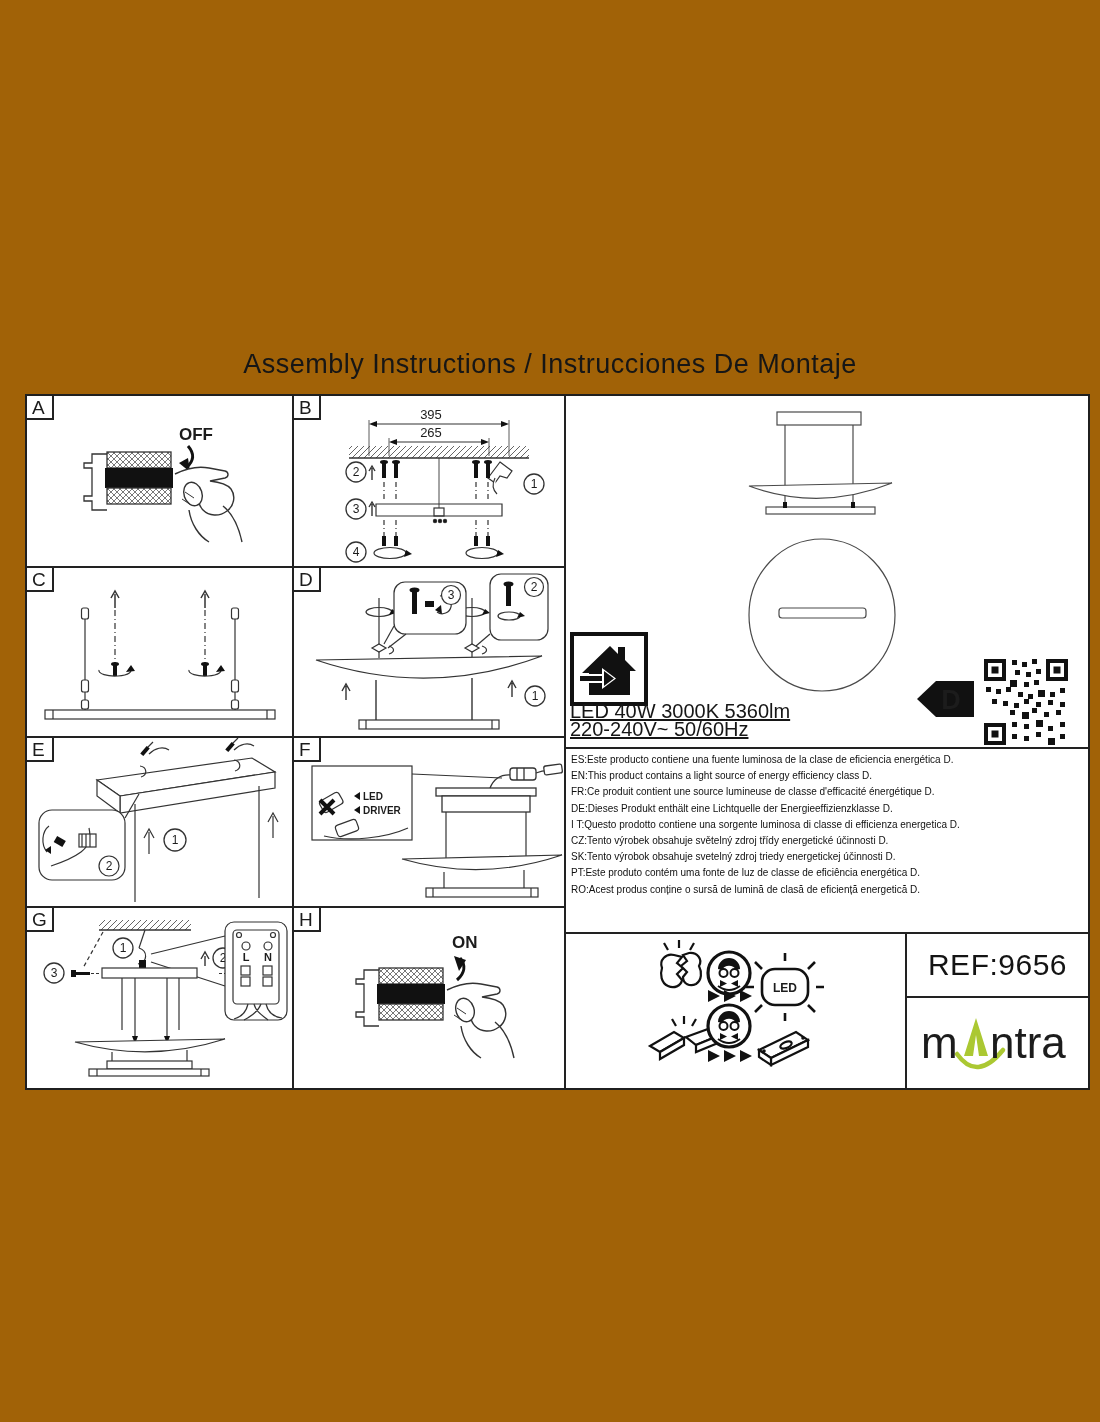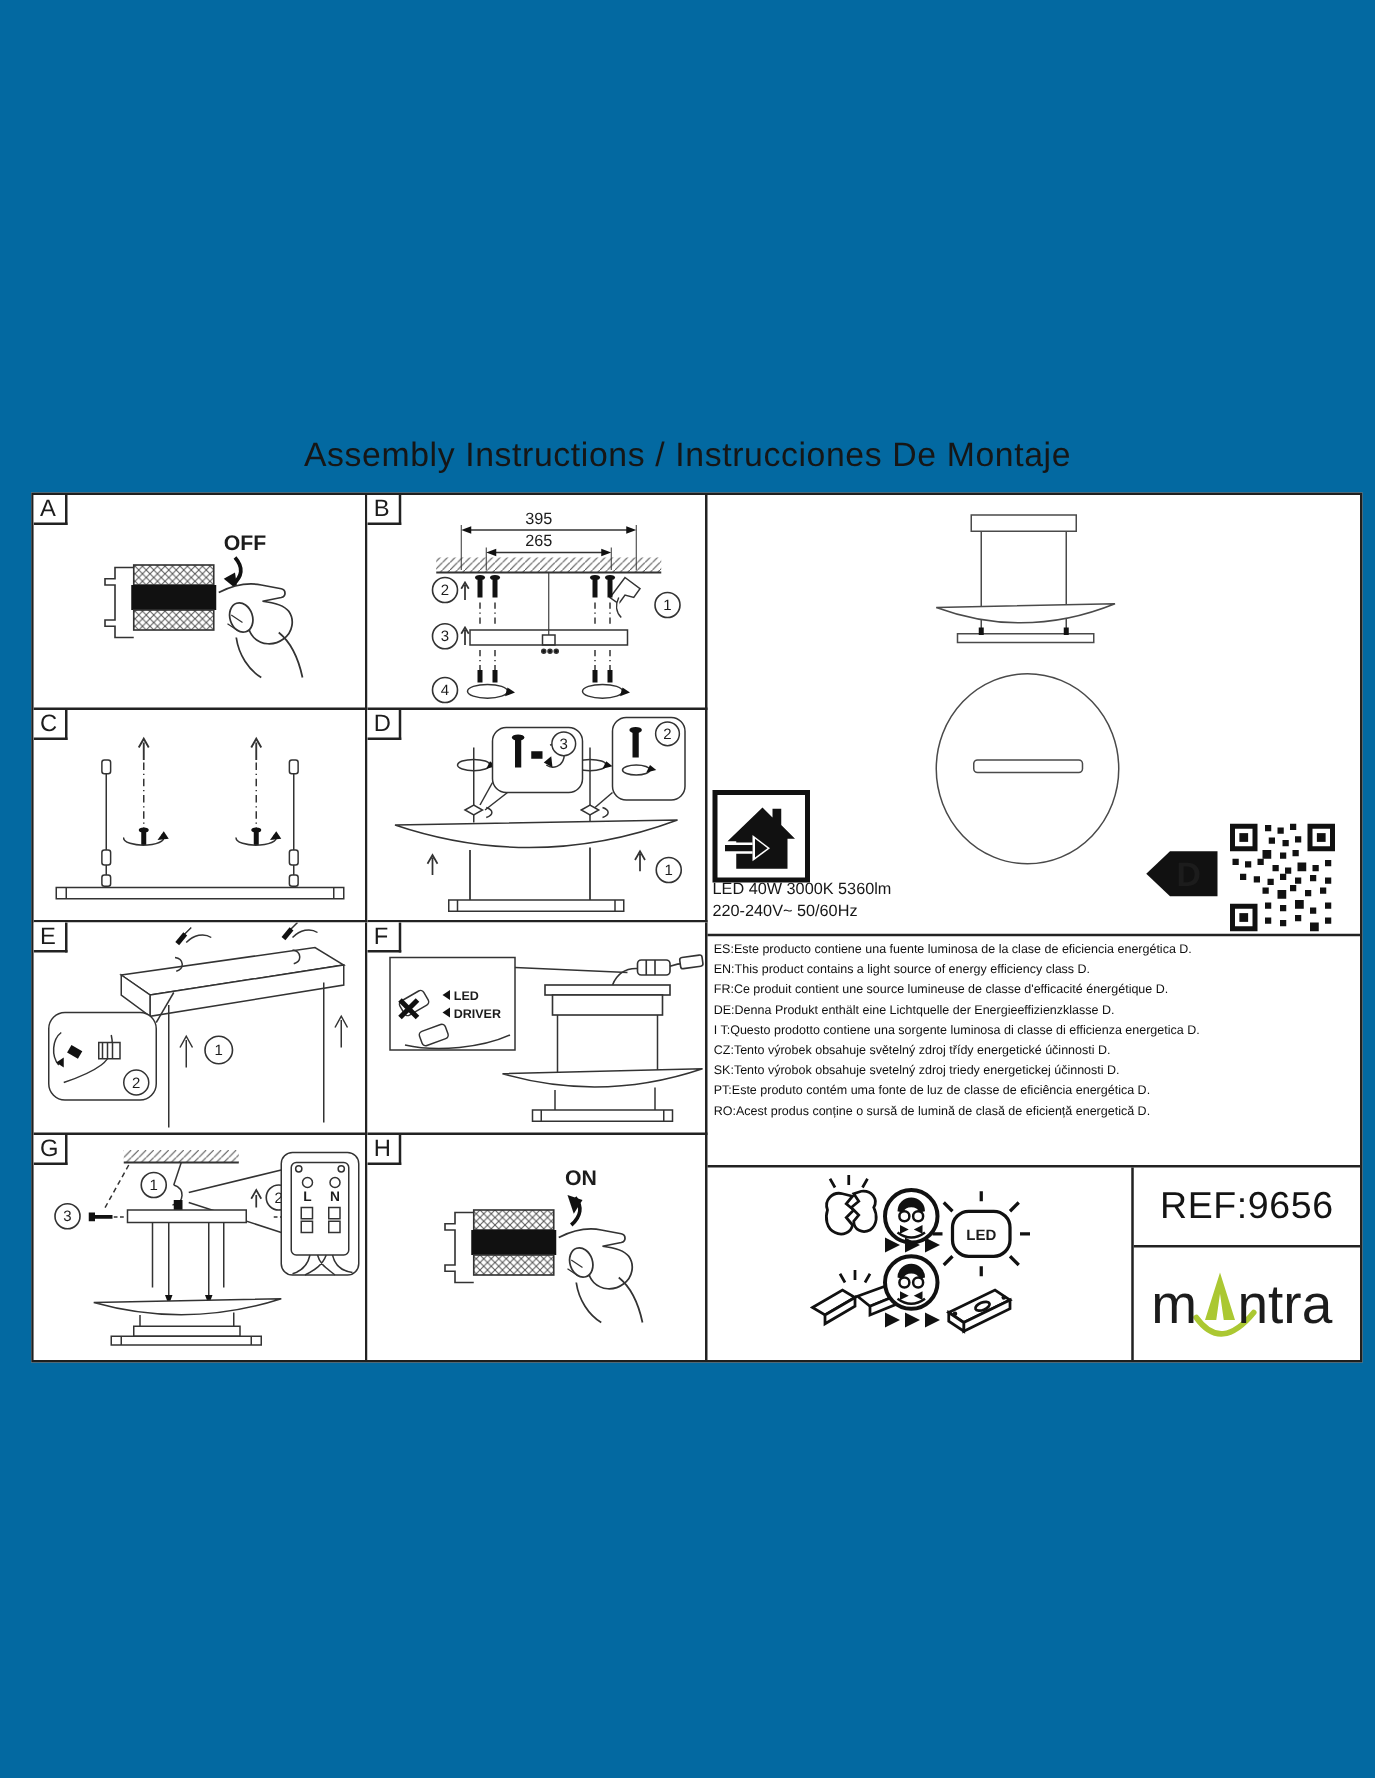--- a/index.html
+++ b/index.html
@@ -1,31 +1,31 @@
 <!DOCTYPE html>
 <html><head>
 <meta charset="utf-8">
 <style>
   html,body{margin:0;padding:0;background:#ffffff;}
-  .page{position:relative;width:1100px;height:1422px;background:#0369a1;overflow:hidden;
+  .page{position:relative;width:1100px;height:1422px;background:#a16207;overflow:hidden;
         font-family:"Liberation Sans",sans-serif;color:#1c1c1c;}
   .title{position:absolute;top:349px;left:0;width:1100px;text-align:center;
          font-size:27px;letter-spacing:.5px;color:#161616;}
   .sheet{position:absolute;left:25px;top:394px;width:1065px;height:696px;
          border:2px solid #1f1f1f;box-sizing:border-box;background:#fff;}
   .cell{position:absolute;box-sizing:border-box;background:#fff;}
   .br{border-right:2px solid #222;}
   .bb{border-bottom:2px solid #222;}
   .tag{position:absolute;top:0;left:0;width:27px;height:24px;border-right:2px solid #222;
        border-bottom:2px solid #222;background:#fff;font-size:19px;line-height:23px;
        padding-left:5px;box-sizing:border-box;z-index:3;}
   .cell svg,.sec svg{position:absolute;left:0;top:0;}
   svg text{font-family:"Liberation Sans",sans-serif;fill:#1c1c1c;}
   .sec{position:absolute;box-sizing:border-box;}
-  .specs{position:absolute;left:4px;top:306px;font-size:13px;line-height:18px;color:#161616;}
+  .specs{position:absolute;left:4px;top:306px;font-size:20px;line-height:18px;color:#161616;text-decoration:underline;}
   .langs{position:absolute;left:5px;top:3px;font-size:10px;line-height:16.2px;color:#101010;}
   .ref-cell{display:flex;align-items:center;justify-content:center;
             font-size:30px;letter-spacing:.5px;color:#141414;}
   .num{font-size:12px;}
 </style>
 </head>
 <body>
 
 <div class="page">
   <div class="title">Assembly Instructions / Instrucciones De Montaje</div>
@@ -496,21 +496,21 @@
         <div>LED 40W 3000K 5360lm</div>
         <div>220-240V~ 50/60Hz</div>
       </div>
     </div>
 
     <div class="sec bb" style="left:539px;top:353px;width:522px;height:185px">
       <div class="langs">
         <div>ES:Este producto contiene una fuente luminosa de la clase de eficiencia energética D.</div>
         <div>EN:This product contains a light source of energy efficiency class D.</div>
         <div>FR:Ce produit contient une source lumineuse de classe d'efficacité énergétique D.</div>
-        <div>DE:Denna Produkt enthält eine Lichtquelle der Energieeffizienzklasse D.</div>
+        <div>DE:Dieses Produkt enthält eine Lichtquelle der Energieeffizienzklasse D.</div>
         <div>I T:Questo prodotto contiene una sorgente luminosa di classe di efficienza energetica D.</div>
         <div>CZ:Tento výrobek obsahuje světelný zdroj třídy energetické účinnosti D.</div>
         <div>SK:Tento výrobok obsahuje svetelný zdroj triedy energetickej účinnosti D.</div>
         <div>PT:Este produto contém uma fonte de luz de classe de eficiência energética D.</div>
         <div>RO:Acest produs conține o sursă de lumină de clasă de eficiență energetică D.</div>
       </div>
     </div>
 
     <div class="sec" style="left:539px;top:538px;width:522px;height:154px">
       <div class="sec br" style="left:0;top:0;width:341px;height:154px">

